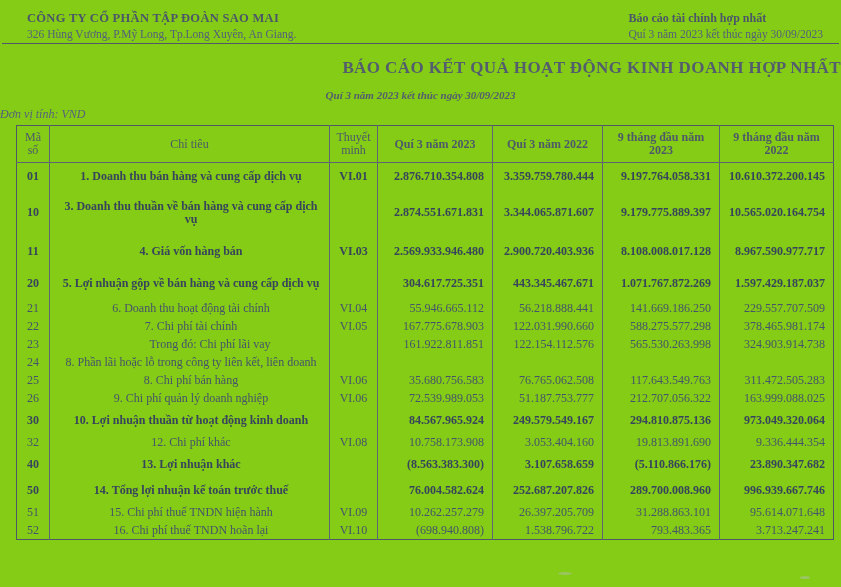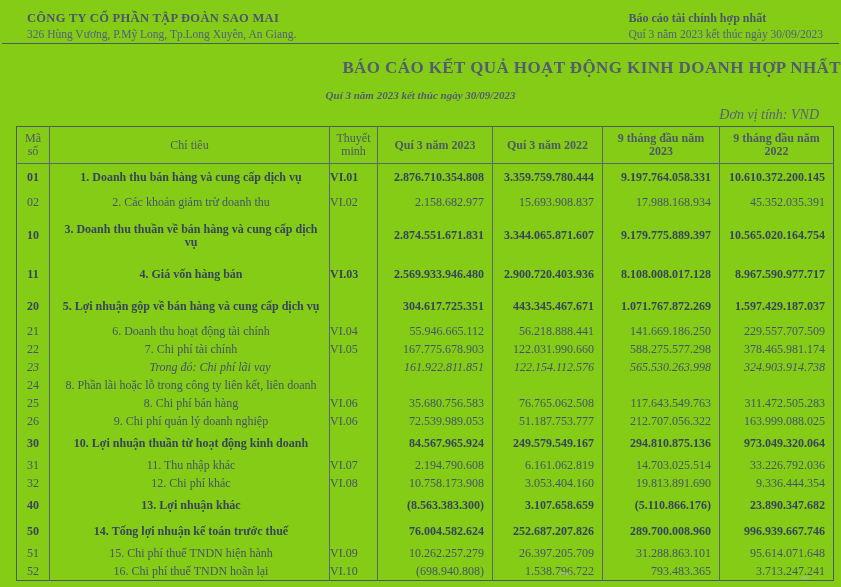--- a/index.html
+++ b/index.html
@@ -61,22 +61,22 @@
   .subtitle {
     margin-top: 11px;
     text-align: center;
     font-size: 11px;
     font-weight: bold;
     font-style: italic;
     color: #535d6e;
   }
   .currency-note {
     margin: 6px 22px 3px 0;
-    text-align: right;
-    font-size: 14px;
+    text-align: left;
+    font-size: 12px;
     font-style: italic;
     color: #56627a;
   }
 
   
   .report-table {
     margin-left: 16px;
     width: 817px;
     border-collapse: collapse;
     table-layout: fixed;
@@ -104,31 +104,31 @@
   .report-table th {
     font-weight: normal;
     text-align: center;
     padding: 5px 2px;
     color: #4d5969;
   }
   .report-table th.num-head { font-weight: bold; }
 
   td.cell-code { text-align: center; }
   td.cell-label { text-align: center; padding-left: 7px; padding-right: 4px; }
-  td.cell-note { }
+  td.cell-note { text-align: center; }
   td.cell-num { text-align: right; padding-right: 8px; }
 
   tr.row-xxl td { padding-top: 9.5px; padding-bottom: 9.5px; }
   tr.row-xl  td { padding-top: 7px;   padding-bottom: 7px; }
   tr.row-lg  td { padding-top: 6.5px; padding-bottom: 6.5px; }
   tr.row-md  td { padding-top: 4.5px; padding-bottom: 4.5px; }
   tr.row-sm  td { padding-top: 2.5px; padding-bottom: 2.5px; }
 
   tr.bold td { font-weight: bold; color: #37445c; }
-  tr.italic td { font-style: italic; }
+  tr.italic td { }
   td.indent { padding-left: 45px; }
 
   
   .scan-artifact {
     position: absolute;
     background: #b9bcc0;
     opacity: 0.45;
     border-radius: 50%;
   }
   .artifact-1 { left: 558px; top: 572px; width: 14px; height: 3px; }
@@ -171,29 +171,20 @@
     <tbody id="report-body">
         <tr class="row-xl bold">
           <td class="cell-code">01</td>
           <td class="cell-label">1.  Doanh thu bán hàng và cung cấp dịch vụ</td>
           <td class="cell-note">VI.01</td>
           <td class="cell-num">2.876.710.354.808</td>
           <td class="cell-num">3.359.759.780.444</td>
           <td class="cell-num">9.197.764.058.331</td>
           <td class="cell-num">10.610.372.200.145</td>
         </tr>
-        <tr class="row-md">
-          <td class="cell-code">02</td>
-          <td class="cell-label">2.  Các khoản giảm trừ doanh thu</td>
-          <td class="cell-note">VI.02</td>
-          <td class="cell-num">2.158.682.977</td>
-          <td class="cell-num">15.693.908.837</td>
-          <td class="cell-num">17.988.168.934</td>
-          <td class="cell-num">45.352.035.391</td>
-        </tr>
         <tr class="row-xxl bold">
           <td class="cell-code">10</td>
           <td class="cell-label">3.  Doanh thu thuần về bán hàng và cung cấp dịch vụ</td>
           <td class="cell-note"></td>
           <td class="cell-num">2.874.551.671.831</td>
           <td class="cell-num">3.344.065.871.607</td>
           <td class="cell-num">9.179.775.889.397</td>
           <td class="cell-num">10.565.020.164.754</td>
         </tr>
         <tr class="row-xxl bold">
@@ -271,29 +262,20 @@
         <tr class="row-lg bold">
           <td class="cell-code">30</td>
           <td class="cell-label">10. Lợi nhuận thuần từ hoạt động kinh doanh</td>
           <td class="cell-note"></td>
           <td class="cell-num">84.567.965.924</td>
           <td class="cell-num">249.579.549.167</td>
           <td class="cell-num">294.810.875.136</td>
           <td class="cell-num">973.049.320.064</td>
         </tr>
         <tr class="row-sm">
-          <td class="cell-code">31</td>
-          <td class="cell-label">11. Thu nhập khác</td>
-          <td class="cell-note">VI.07</td>
-          <td class="cell-num">2.194.790.608</td>
-          <td class="cell-num">6.161.062.819</td>
-          <td class="cell-num">14.703.025.514</td>
-          <td class="cell-num">33.226.792.036</td>
-        </tr>
-        <tr class="row-sm">
           <td class="cell-code">32</td>
           <td class="cell-label">12. Chi phí khác</td>
           <td class="cell-note">VI.08</td>
           <td class="cell-num">10.758.173.908</td>
           <td class="cell-num">3.053.404.160</td>
           <td class="cell-num">19.813.891.690</td>
           <td class="cell-num">9.336.444.354</td>
         </tr>
         <tr class="row-lg bold">
           <td class="cell-code">40</td>

